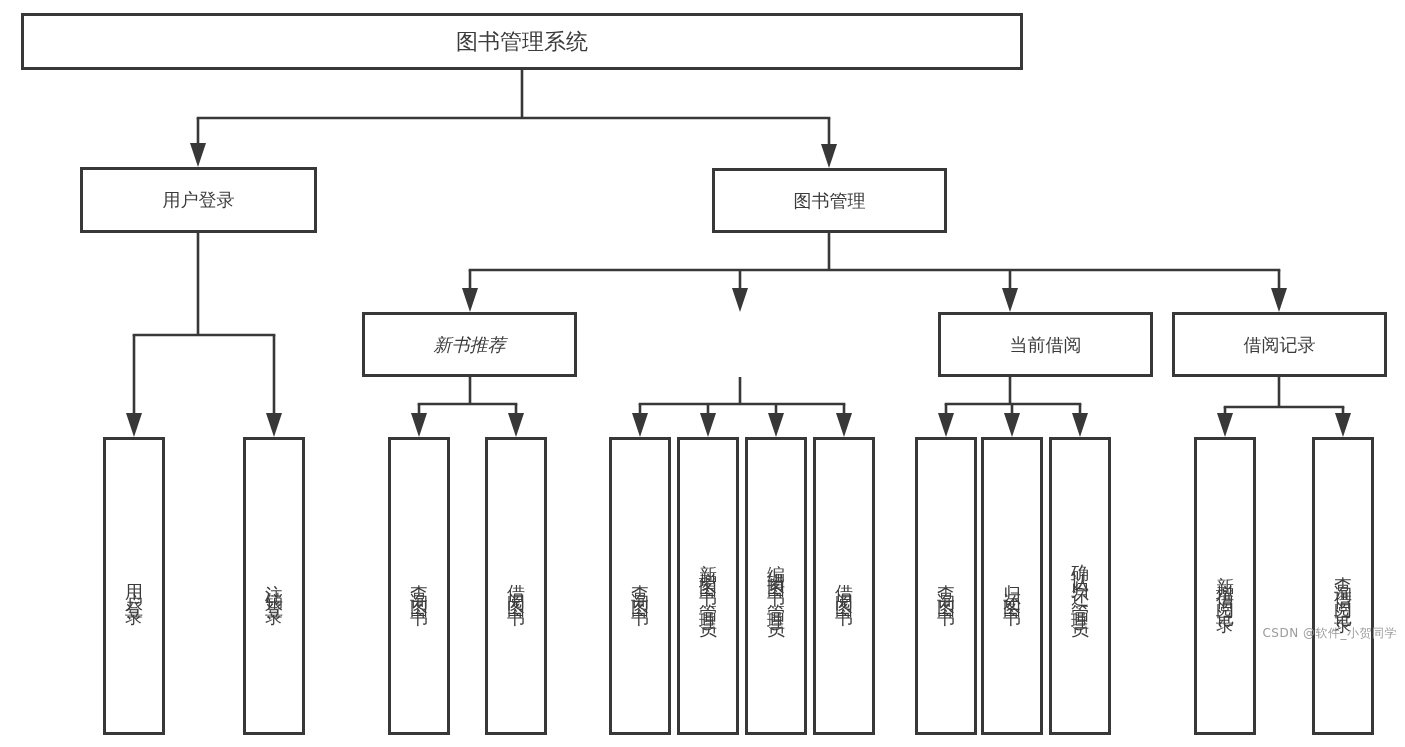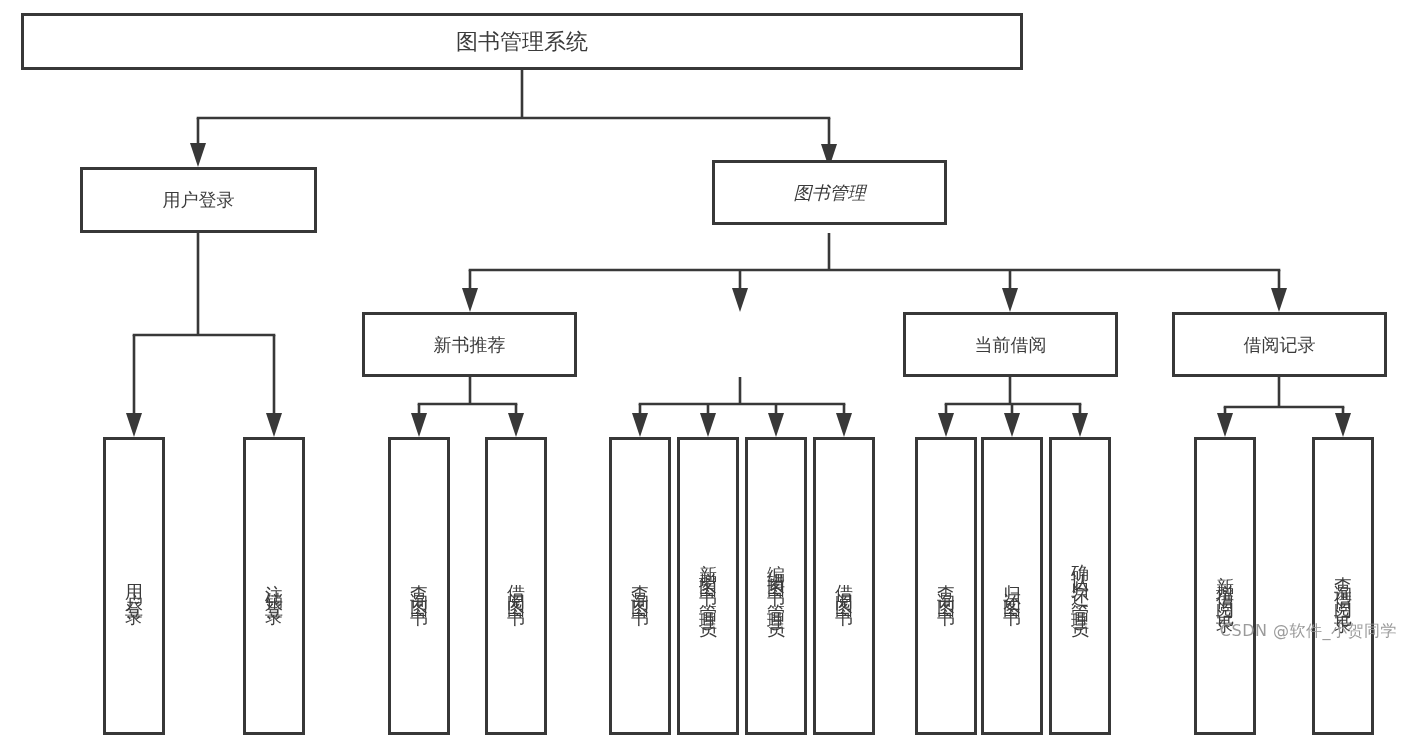--- a/index.html
+++ b/index.html
@@ -27,21 +27,21 @@
     writing-mode:vertical-rl;
     text-orientation:mixed;
     letter-spacing:8px;
     line-height:1;
     white-space:normal;
   }
   .watermark{
     position:absolute;
     right:8px;bottom:7px;
     color:#9b9b9b;
-    font-size:16px;
+    font-size:12px;
     z-index:3;
     letter-spacing:0.5px;
   }
 </style>
 </head>
 <body>
 
 <div class="canvas">
 
   <svg class="wires" width="1405" height="747" viewBox="0 0 1405 747">
@@ -109,24 +109,24 @@
       <use href="#ah" x="1012" y="437"></use>
       <use href="#ah" x="1080" y="437"></use>
       <use href="#ah" x="1225" y="437"></use>
       <use href="#ah" x="1343" y="437"></use>
     </g>
   </svg>
 
   <div class="node root" style="left:21px;top:13px;width:1002px;height:57px;">图书管理系统</div>
 
   <div class="node" style="left:80px;top:167px;width:237px;height:66px;">用户登录</div>
-  <div class="node" style="left:712px;top:160px;width:235px;height:65px;font-style:italic;">图书管理</div>
+  <div class="node" style="left:712px;top:168px;width:235px;height:65px;">图书管理</div>
 
-  <div class="node" style="left:362px;top:312px;width:215px;height:65px;">新书推荐</div>
-  <div class="node" style="left:903px;top:312px;width:215px;height:65px;">当前借阅</div>
+  <div class="node" style="left:362px;top:312px;width:215px;height:65px;font-style:italic;">新书推荐</div>
+  <div class="node" style="left:938px;top:312px;width:215px;height:65px;">当前借阅</div>
   <div class="node" style="left:1172px;top:312px;width:215px;height:65px;">借阅记录</div>
 
   <div class="node leaf" style="left:103px;top:437px;width:62px;height:298px;">用户登录</div>
   <div class="node leaf" style="left:243px;top:437px;width:62px;height:298px;">注销登录</div>
 
   <div class="node leaf" style="left:388px;top:437px;width:62px;height:298px;">查询图书</div>
   <div class="node leaf" style="left:485px;top:437px;width:62px;height:298px;">借阅图书</div>
 
   <div class="node leaf" style="left:609px;top:437px;width:62px;height:298px;">查询图书</div>
   <div class="node leaf" style="left:677px;top:437px;width:62px;height:298px;">新增图书（管理员）</div>

